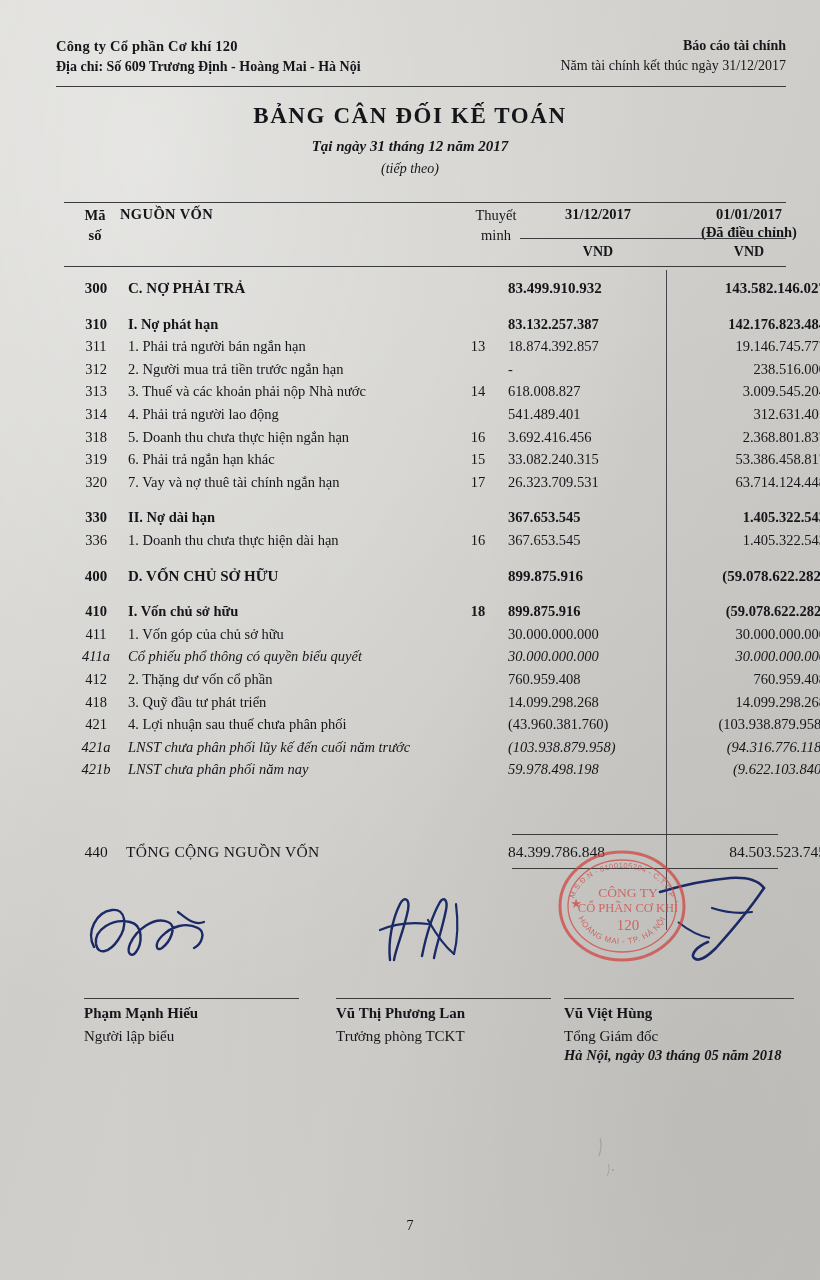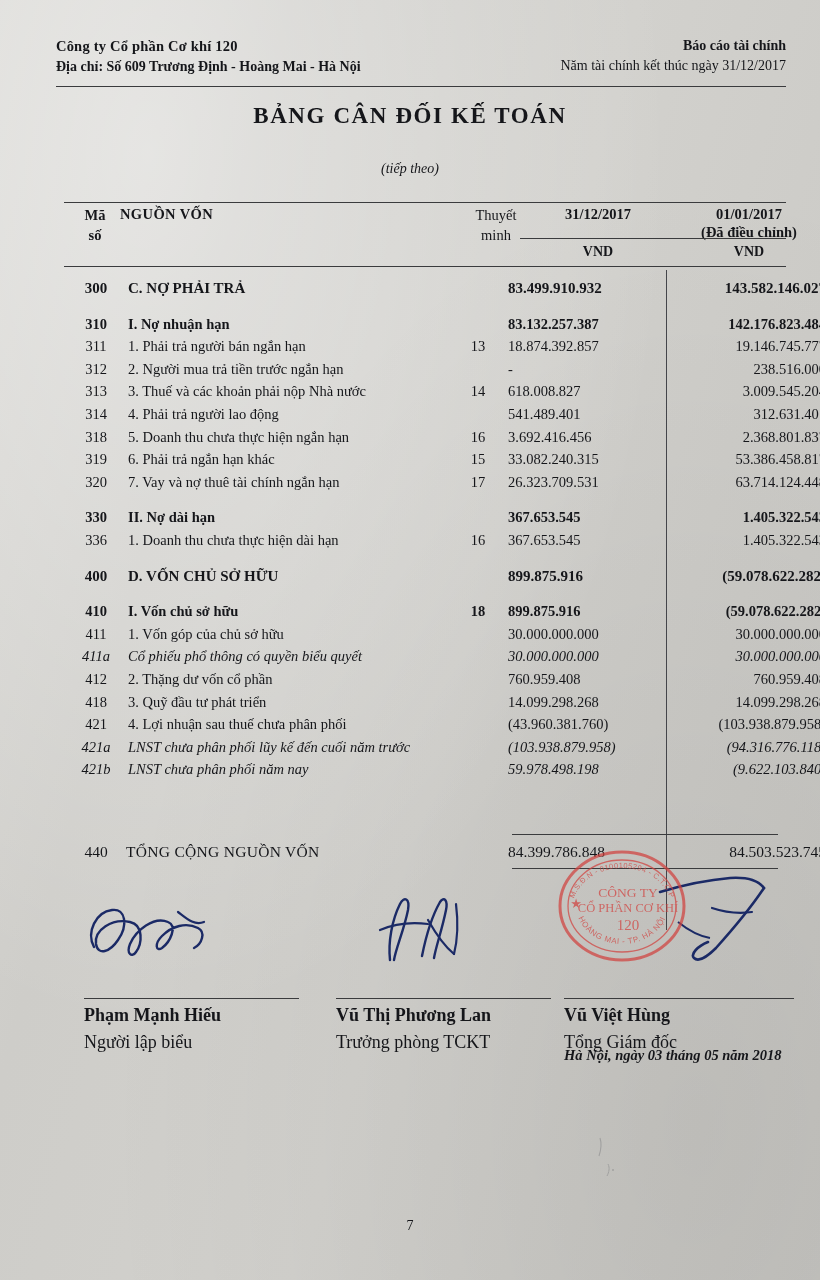--- a/index.html
+++ b/index.html
@@ -214,21 +214,21 @@
   .sigs {
     position: absolute;
     top: 960px;
     left: 20px;
     width: 740px;
     height: 120px;
   }
   .sig {
     position: absolute;
     text-align: left;
-    font-size: 18px;
+    font-size: 15px;
     line-height: 1.5;
   }
   .sig .name { font-weight: bold; }
   .sig .role { font-weight: normal; }
   .sig .rule {
     width: 215px;
     border-bottom: 1.2px solid #3a3b3d;
     margin-bottom: 3px;
   }
   .sig1 { left: 30px; top: 38px; }
@@ -292,20 +292,21 @@
         <div class="l2">Địa chỉ: Số 609 Trương Định - Hoàng Mai - Hà Nội</div>
       </div>
       <div class="hdr-right">
         <div class="r1">Báo cáo tài chính</div>
         <div class="r2">Năm tài chính kết thúc ngày 31/12/2017</div>
       </div>
     </div>
     <div class="hdr-rule"></div>
 
     <div class="title">BẢNG CÂN ĐỐI KẾ TOÁN</div>
+    <div class="subtitle">Tại ngày 31 tháng 12 năm 2017</div>
     <div class="subtitle2">(tiếp theo)</div>
 
     <div class="tbl">
       <div class="thead">
         <div class="hr-top"></div>
         <div class="th-ma">
           <div>Mã</div>
           <div>số</div>
         </div>
         <div class="th-nguonvon">NGUỒN VỐN</div>
@@ -326,21 +327,21 @@
       <div class="rows" id="rows">
           <div class="row gap-before mainrow">
             <span class="c-code">300</span>
             <span class="c-label">C. NỢ PHẢI TRẢ</span>
             <span class="c-note"></span>
             <span class="c-v1">83.499.910.932</span>
             <span class="c-v2">143.582.146.027</span>
           </div>
           <div class="row gap-before sec">
             <span class="c-code">310</span>
-            <span class="c-label">I. Nợ nhuận hạn</span>
+            <span class="c-label">I. Nợ phát hạn</span>
             <span class="c-note"></span>
             <span class="c-v1">83.132.257.387</span>
             <span class="c-v2">142.176.823.484</span>
           </div>
           <div class="row">
             <span class="c-code">311</span>
             <span class="c-label">1. Phải trả người bán ngắn hạn</span>
             <span class="c-note">13</span>
             <span class="c-v1">18.874.392.857</span>
             <span class="c-v2">19.146.745.777</span>

